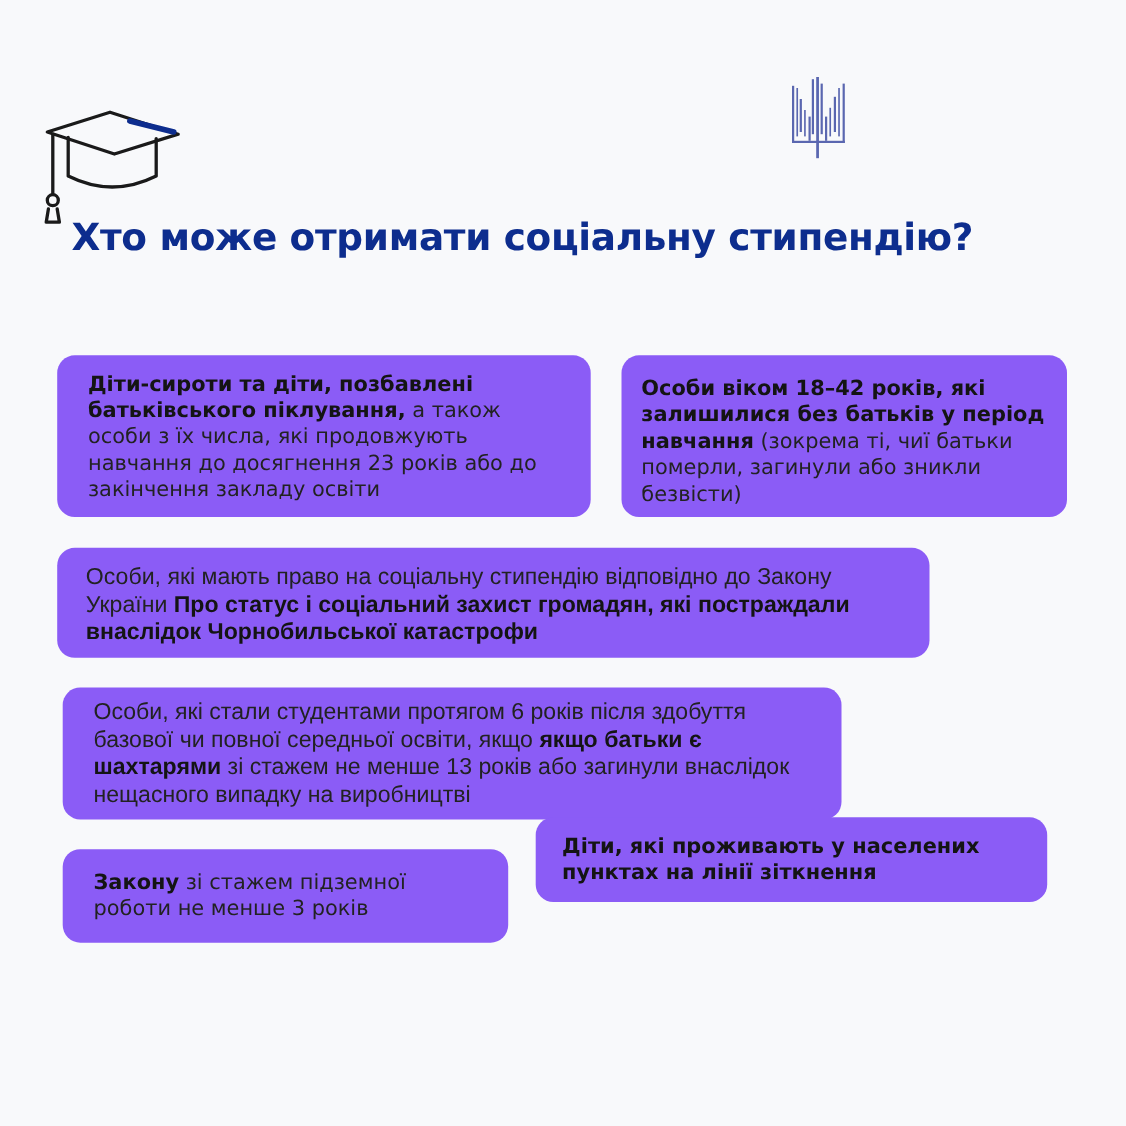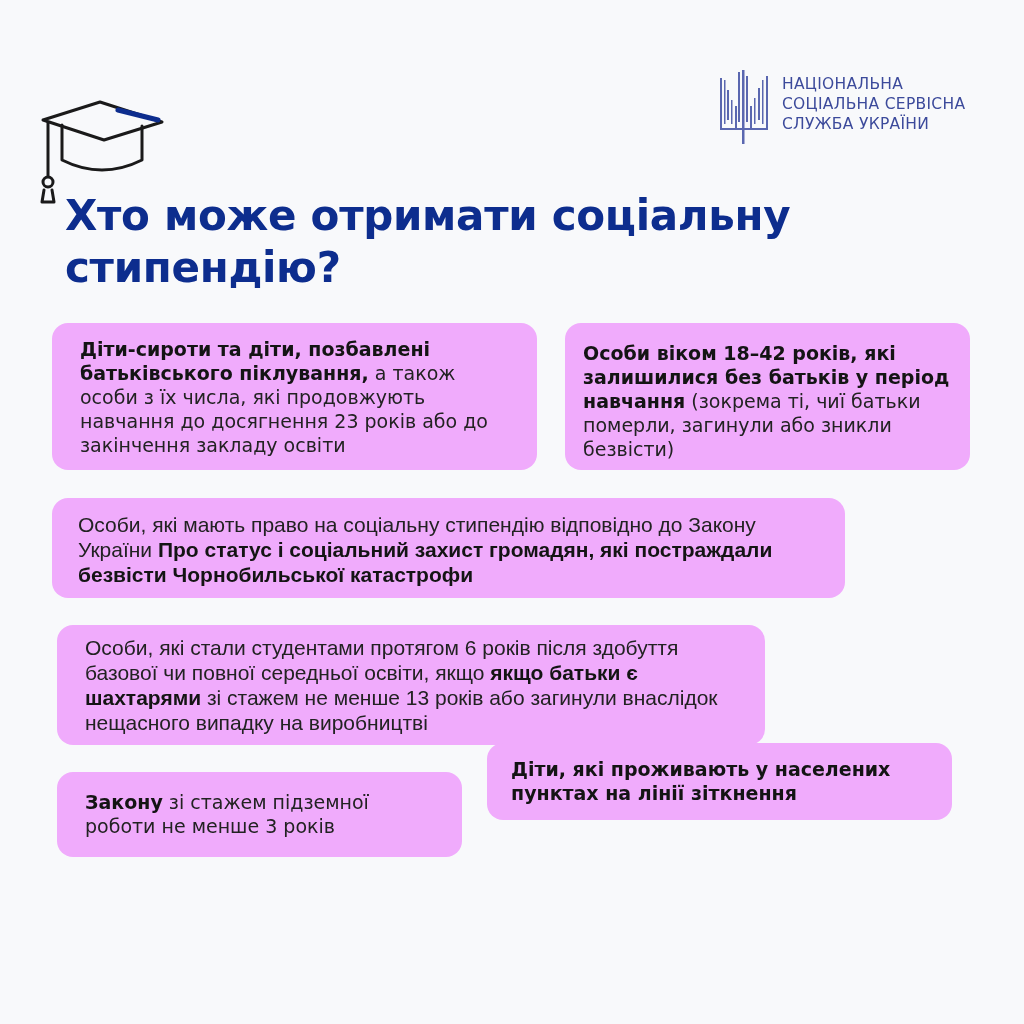--- a/index.html
+++ b/index.html
@@ -13,25 +13,25 @@
   .logo svg { display:block; }
   .logo-text {
     margin-left:12px; margin-top:4px;
     color:#3c4a9b; font-size:15.5px; line-height:20px; letter-spacing:0.3px;
     font-family:"DejaVu Sans", sans-serif;
   }
   .cap { position:absolute; left:38px; top:98px; }
   h1.title {
     position:absolute; left:65px; top:190px; margin:0;
     font-family:"DejaVu Sans", sans-serif; font-weight:bold;
-    font-size:42px; line-height:52px; color:#0d2d8e; letter-spacing:-0.3px;
+    font-size:34px; line-height:52px; color:#0d2d8e; letter-spacing:-0.3px;
     width:820px;
   }
   .card {
-    position:absolute; background:#f0abfc; border-radius:16px;
+    position:absolute; background:#8b5cf6; border-radius:16px;
     box-sizing:border-box; color:#222;
     font-family:"DejaVu Sans", sans-serif;
   }
   .card b { font-weight:bold; color:#141414; }
   .card .txt { font-size:19px; line-height:24px; }
   .card .narrow { font-family:"Liberation Sans", sans-serif; font-size:21px; line-height:25px; }
 </style>
 </head>
 <body>
 
@@ -47,25 +47,20 @@
       <rect x="24" y="0" width="2.5" height="74"></rect>
         <rect x="28" y="6" width="2" height="46"></rect>
       <rect x="32" y="36" width="2" height="22"></rect>
         <rect x="36" y="28" width="1.5" height="26"></rect>
       <rect x="40" y="18" width="2" height="32"></rect>
         <rect x="44" y="10" width="1.5" height="44"></rect>
       <rect x="48" y="6" width="2" height="54"></rect>
       <rect x="2" y="58" width="48" height="2"></rect>
     </g>
   </svg>
-  <div class="logo-text">
-    <div>НАЦІОНАЛЬНА</div>
-    <div>СОЦІАЛЬНА СЕРВІСНА</div>
-    <div>СЛУЖБА УКРАЇНИ</div>
-  </div>
 </div>
 
 <div class="cap">
   <svg width="130" height="112" viewBox="0 0 130 112" fill="none" stroke="#1a1a1a" stroke-width="3" stroke-linejoin="round" stroke-linecap="round">
     <path d="M5 22 L62 4 L124 24 L66 42 Z"></path>
     <path d="M80 12 L120 22" stroke="#0d2d8e" stroke-width="5"></path>
     <path d="M24 27 L24 62 Q64 82 104 62 L104 28"></path>
     <path d="M24 62 Q64 66 104 62" stroke-width="0"></path>
     <path d="M10 24 L10 78"></path>
     <circle cx="10" cy="84" r="5"></circle>
@@ -82,21 +77,21 @@
 </div>
 
 <div class="card" style="left:565px; top:323px; width:405px; height:147px; padding:18px 18px 0 18px;">
   <div class="txt">
     <b>Особи віком 18–42 років, які залишилися без батьків у період навчання</b><span> (зокрема ті, чиї батьки померли, загинули або зникли безвісти)</span>
   </div>
 </div>
 
 <div class="card" style="left:52px; top:498px; width:793px; height:100px; padding:14px 20px 0 26px;">
   <div class="narrow">
-    <span>Особи, які мають право на соціальну стипендію відповідно до Закону України </span><b>Про статус і соціальний захист громадян, які постраждали безвісти Чорнобильської катастрофи</b>
+    <span>Особи, які мають право на соціальну стипендію відповідно до Закону України </span><b>Про статус і соціальний захист громадян, які постраждали внаслідок Чорнобильської катастрофи</b>
   </div>
 </div>
 
 <div class="card" style="left:57px; top:625px; width:708px; height:120px; padding:10px 18px 0 28px;">
   <div class="narrow">
     <span>Особи, які стали студентами протягом 6 років після здобуття базової чи повної середньої освіти, якщо </span><b>якщо батьки є шахтарями</b><span> зі стажем не менше 13 років або загинули внаслідок нещасного випадку на виробництві</span>
   </div>
 </div>
 
 <div class="card" style="left:57px; top:772px; width:405px; height:85px; padding:18px 18px 0 28px;">

